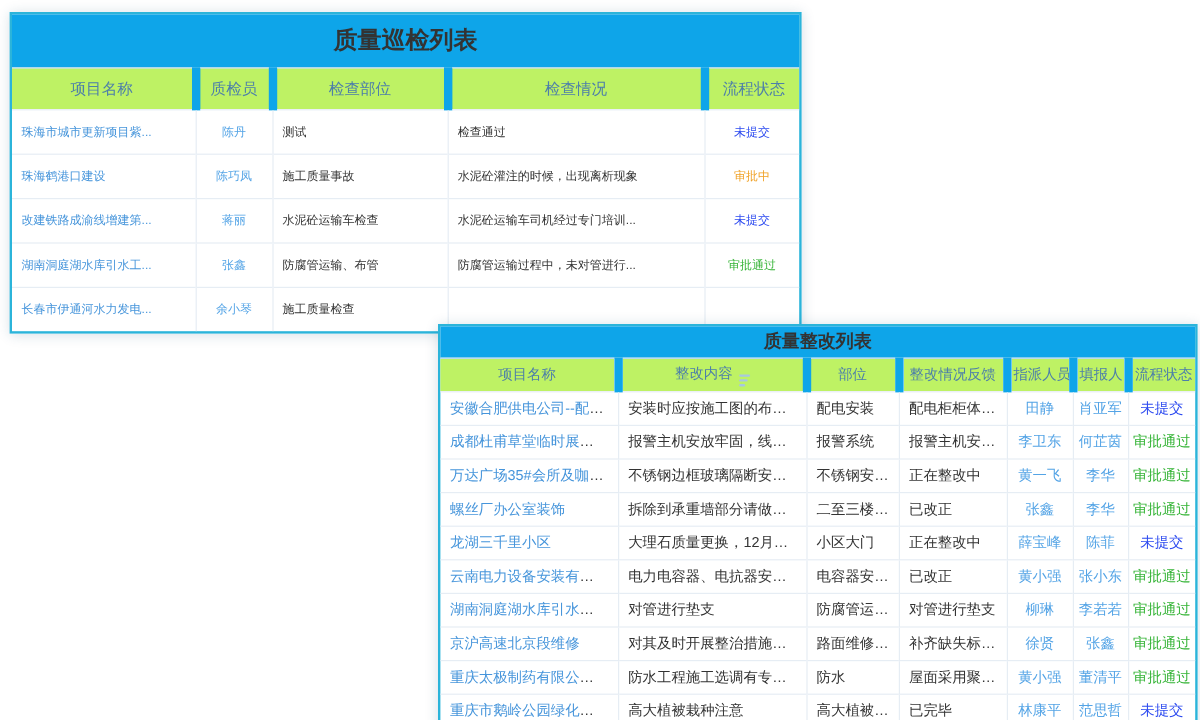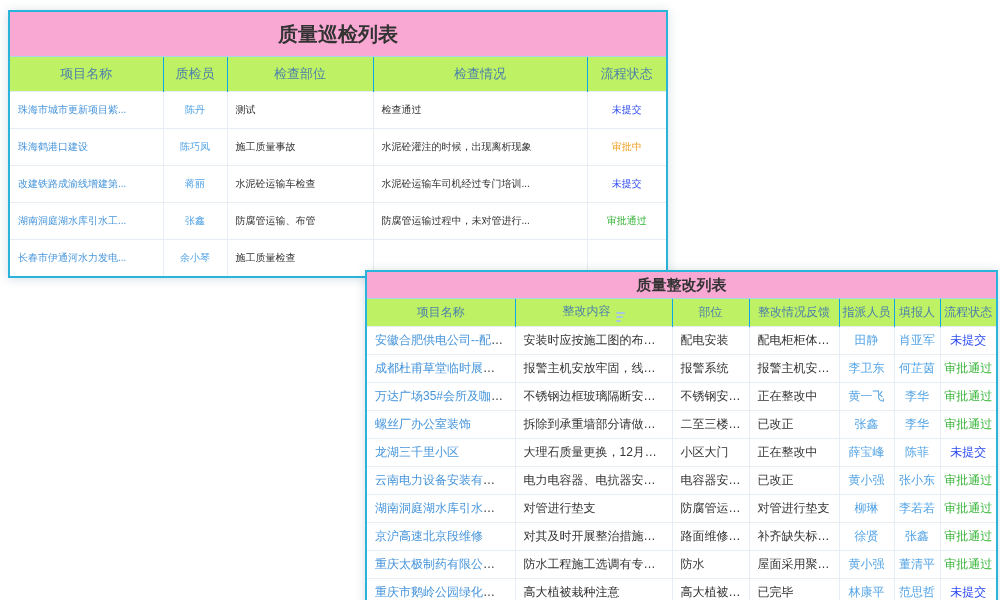--- a/index.html
+++ b/index.html
@@ -5,34 +5,34 @@
   html,body{margin:0;padding:0}
   body{
     width:1000px;height:600px;position:relative;overflow:hidden;
     background:#ffffff;font-family:"Liberation Sans","DejaVu Sans",sans-serif;
   }
   .panel{
     position:absolute;background:#fff;border:2px solid #2BB4DA;box-sizing:border-box;
     box-shadow:0 1px 10px rgba(30,80,110,.18);
   }
   .panel-title{
-    text-align:center;font-weight:bold;color:#333;background:#f9a8d4;
+    text-align:center;font-weight:bold;color:#333;background:#0ea5e9;
     white-space:nowrap;overflow:hidden;
   }
   #panel-inspection{left:8px;top:10px;width:660px;z-index:1}
   #panel-rectify{left:365px;top:270px;width:633px;z-index:2}
   #panel-inspection .panel-title{font-size:20px;line-height:44px;height:44px}
   #panel-rectify .panel-title{font-size:15px;line-height:26px;height:26px}
 
   table{border-collapse:collapse;table-layout:fixed;width:100%}
   th{
     background:#bef264;color:#4D7FA9;font-weight:normal;text-align:center;
     border-top:1px solid #A9D4EA;white-space:nowrap;overflow:hidden;
   }
-  th + th{border-left:1px solid #0ea5e9}
+  th + th{border-left:7px solid #0ea5e9}
   td{
     color:#333;border-top:1px solid #E6EDF4;white-space:nowrap;overflow:hidden;
     text-overflow:ellipsis;
   }
   td + td{border-left:1px solid #E6EDF4}
 
   #panel-inspection th{height:34px;font-size:13px;padding:0 4px}
   #panel-inspection td{height:36px;font-size:10px;padding:0 8px}
   #panel-rectify th{height:27px;font-size:12px;padding:0 2px}
   #panel-rectify td{height:27px;font-size:12px;padding:0 8px}

